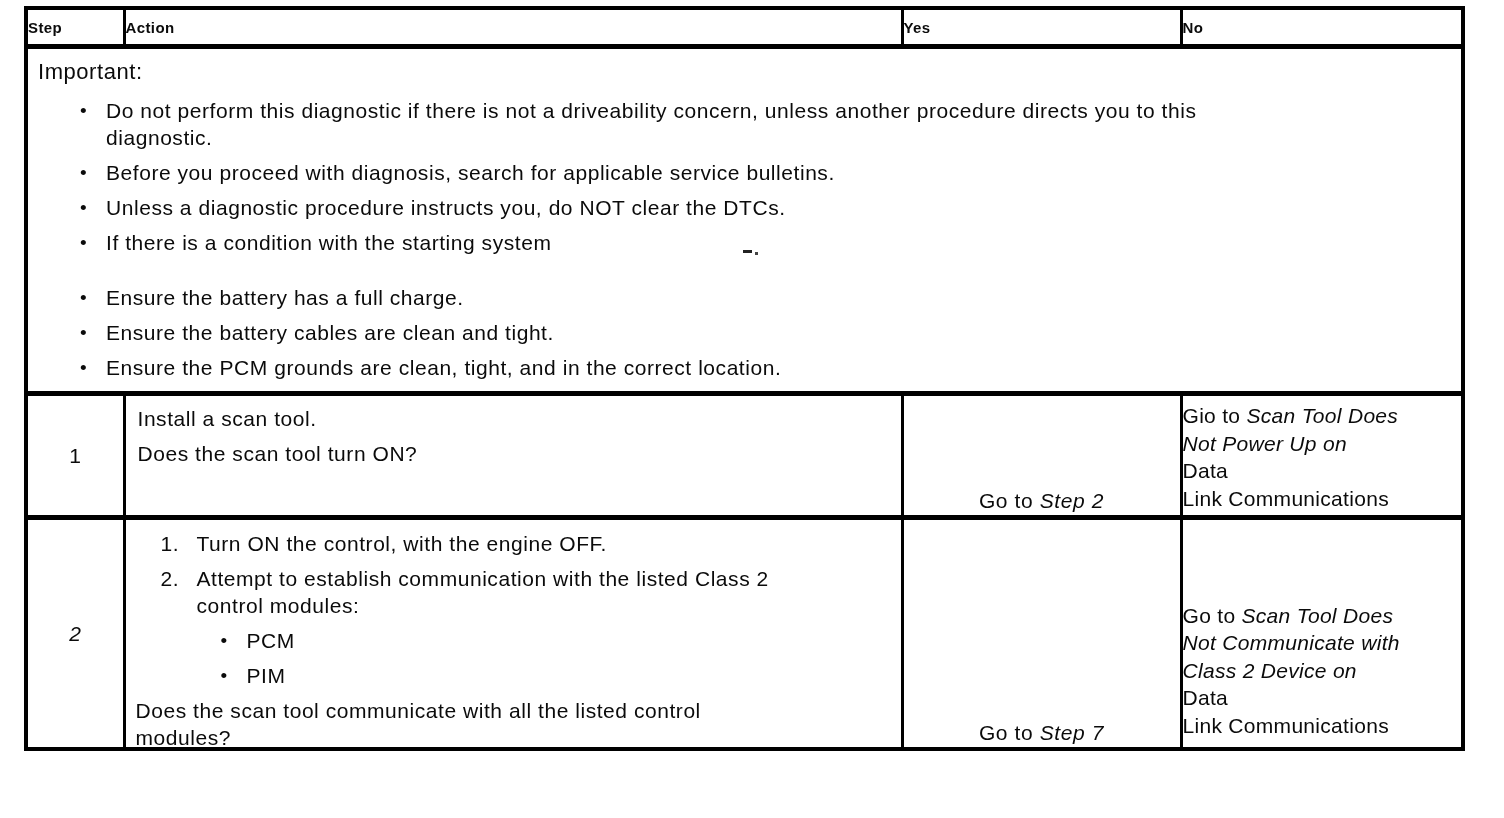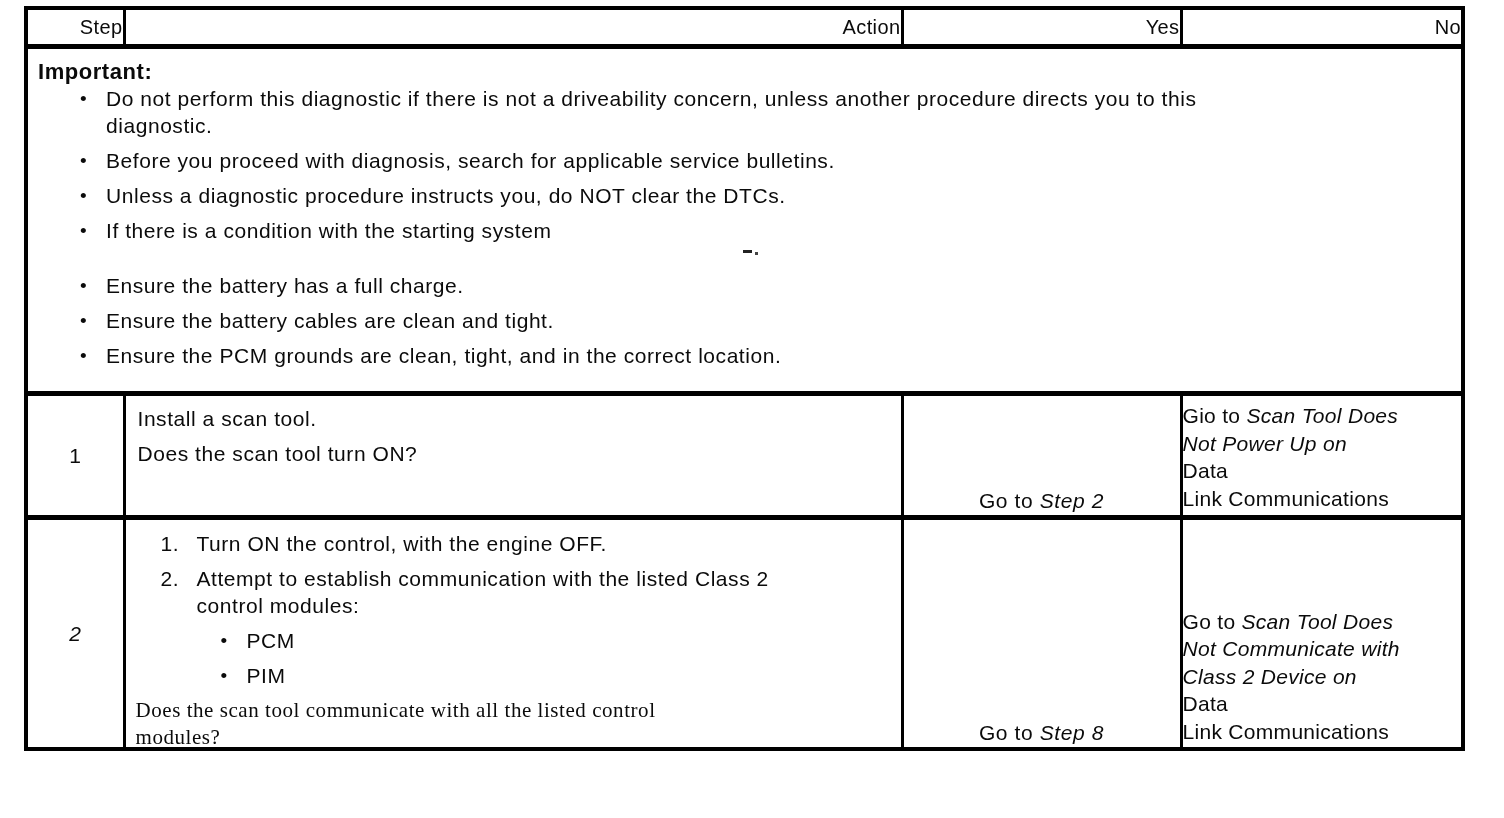--- a/index.html
+++ b/index.html
@@ -28,39 +28,40 @@
   .doc-table td, .doc-table th {
     border: 3px solid #000;
     padding: 0;
     vertical-align: top;
     overflow: hidden;
   }
 
   
   tr.hdr-row th {
     height: 34px;
-    font-size: 20px;
-    font-weight: normal;
-    text-align: right;
+    font-size: 15px;
+    font-weight: bold;
+    text-align: left;
     vertical-align: middle;
     border-bottom-width: 5px;
     letter-spacing: 0.4px;
   }
 
   
   td.important-cell {
     height: 342px;
     border-bottom-width: 5px;
     font-size: 21px;
     letter-spacing: 0.55px;
   }
   .imp-inner { padding: 10px 10px 0 10px; }
   .imp-heading {
-    font-weight: bold;
+    font-weight: normal;
     font-size: 22px;
+    margin-bottom: 12px;
   }
   ul.bullets {
     list-style: none;
     margin: 0;
     padding: 0 0 0 42px;
   }
   ul.bullets li {
     display: flex;
     margin-bottom: 8px;
     line-height: 27px;
@@ -107,40 +108,40 @@
   }
   .num {
     width: 36px;
     flex: 0 0 36px;
   }
   .sub-item {
     display: flex;
     padding-left: 85px;
     margin-bottom: 8px;
   }
-  .question { margin-top: auto; font-family: Liberation Serif, serif; }
+  .question { margin-top: auto; }
 
   td.yes-cell {
     vertical-align: bottom;
     text-align: center;
     font-size: 21px;
     letter-spacing: 0.6px;
   }
   .yes-inner { padding-bottom: 2px; }
 
   td.no-cell {
     text-align: left;
     font-size: 21px;
     letter-spacing: 0.3px;
     line-height: 27.5px;
   }
   td.no-cell.v-top   { vertical-align: top; }
   td.no-cell.v-bot   { vertical-align: bottom; }
   .no-inner-top { padding-top: 6px; }
-  .no-inner-bot { padding-bottom: 2px; }
+  .no-inner-bot { padding-bottom: 8px; }
   .no-line { display: block; }
 
   i { font-style: italic; }
 
   .artifact-dash {
     position: absolute;
     left: 743px;
     top: 250px;
     width: 9px;
     height: 3px;
@@ -277,21 +278,21 @@
           <span class="blt">•</span>
           <span>PIM</span>
         </div>
         <div class="question">
           <span class="bline">Does the scan tool communicate with all the listed control</span>
           <span class="bline">modules?</span>
         </div>
       </div>
     </td>
     <td class="yes-cell">
-      <div class="yes-inner"><span>Go to </span><i>Step 8</i></div>
+      <div class="yes-inner"><span>Go to </span><i>Step 7</i></div>
     </td>
     <td class="no-cell v-bot">
       <div class="no-inner-bot">
         <span class="no-line"><span>Go to </span><i>Scan Tool Does</i></span>
         <span class="no-line"><i>Not Communicate with</i></span>
         <span class="no-line"><i>Class 2 Device on</i></span>
         <span class="no-line">Data</span>
         <span class="no-line">Link Communications</span>
       </div>
     </td>

